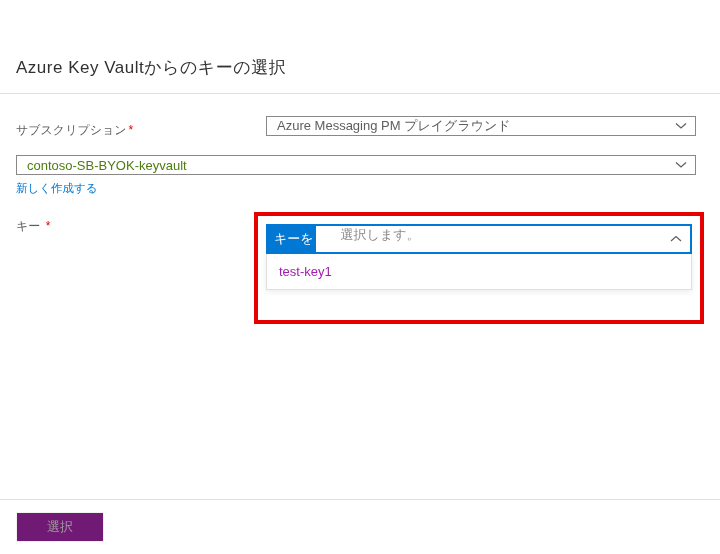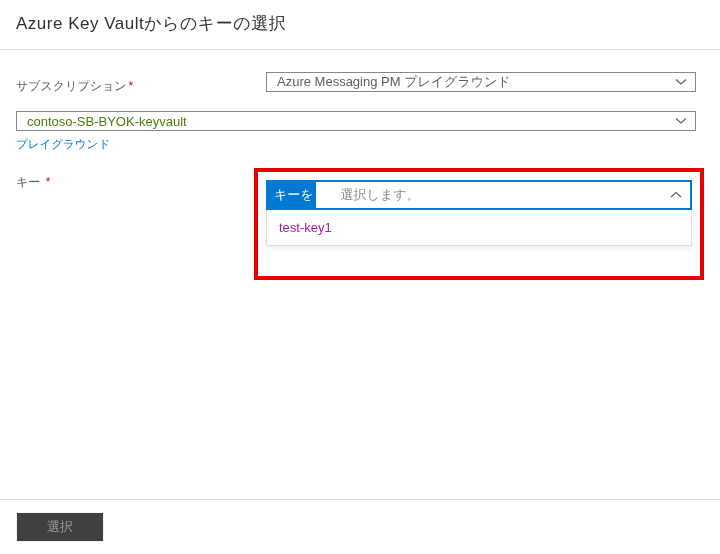--- a/index.html
+++ b/index.html
@@ -12,20 +12,21 @@
     height: 554px;
     position: relative;
   }
   .header {
     padding: 12px 16px 14px 16px;
     border-bottom: 1px solid #e1dfdd;
     font-size: 17px;
     font-weight: 400;
     color: #323130;
     letter-spacing: 0.5px;
+    margin-top: 44px;
   }
   .form {
     padding: 22px 24px 0 16px;
   }
   .row {
     display: flex;
     align-items: flex-start;
     margin-bottom: 16px;
   }
   .label-col {
@@ -85,21 +86,20 @@
     border: 2px solid #0078d4;
     display: flex;
     align-items: center;
     position: relative;
     padding: 0 30px 0 0;
     background: #ffffff;
     cursor: pointer;
   }
   .key-placeholder {
     display: inline-flex;
-    align-items: center;
   }
   .key-placeholder .sel-part {
     background: #0078d4;
     color: #ffffff;
     padding: 4px 2px 4px 6px;
     height: 100%;
     display: inline-block;
   }
   .key-placeholder .rest-part {
     color: #8a8886;
@@ -126,21 +126,21 @@
     bottom: 0;
     border-top: 1px solid #e1dfdd;
     padding: 12px 16px;
   }
   .select-btn {
     display: inline-block;
     min-width: 88px;
     height: 30px;
     line-height: 28px;
     text-align: center;
-    background: #404040;
+    background: #701a75;
     border: 1px solid #f3f2f1;
     color: #a19f9d;
     font-size: 13px;
     cursor: default;
     padding: 0 22px;
   }
 </style>
 </head>
 <body>
 
@@ -170,21 +170,21 @@
     <div class="control-col">
       <div class="combo value">
         <span>contoso-SB-BYOK-keyvault</span>
         <span class="chev">
           <svg width="12" height="12" viewBox="0 0 12 12">
               <path d="M1 3.5 L6 8 L11 3.5" stroke="#605e5c" stroke-width="1.2" fill="none"></path>
             </svg>
         </span>
       </div>
       <div class="link-below">
-        <span>プレイグラウンド</span>
+        <span>新しく作成する</span>
       </div>
     </div>
   </div>
 
   <div class="row">
     <div class="label-col">
       <span>キー</span> <span class="req">*</span>
     </div>
     <div class="control-col">
       <div class="highlight-box">

